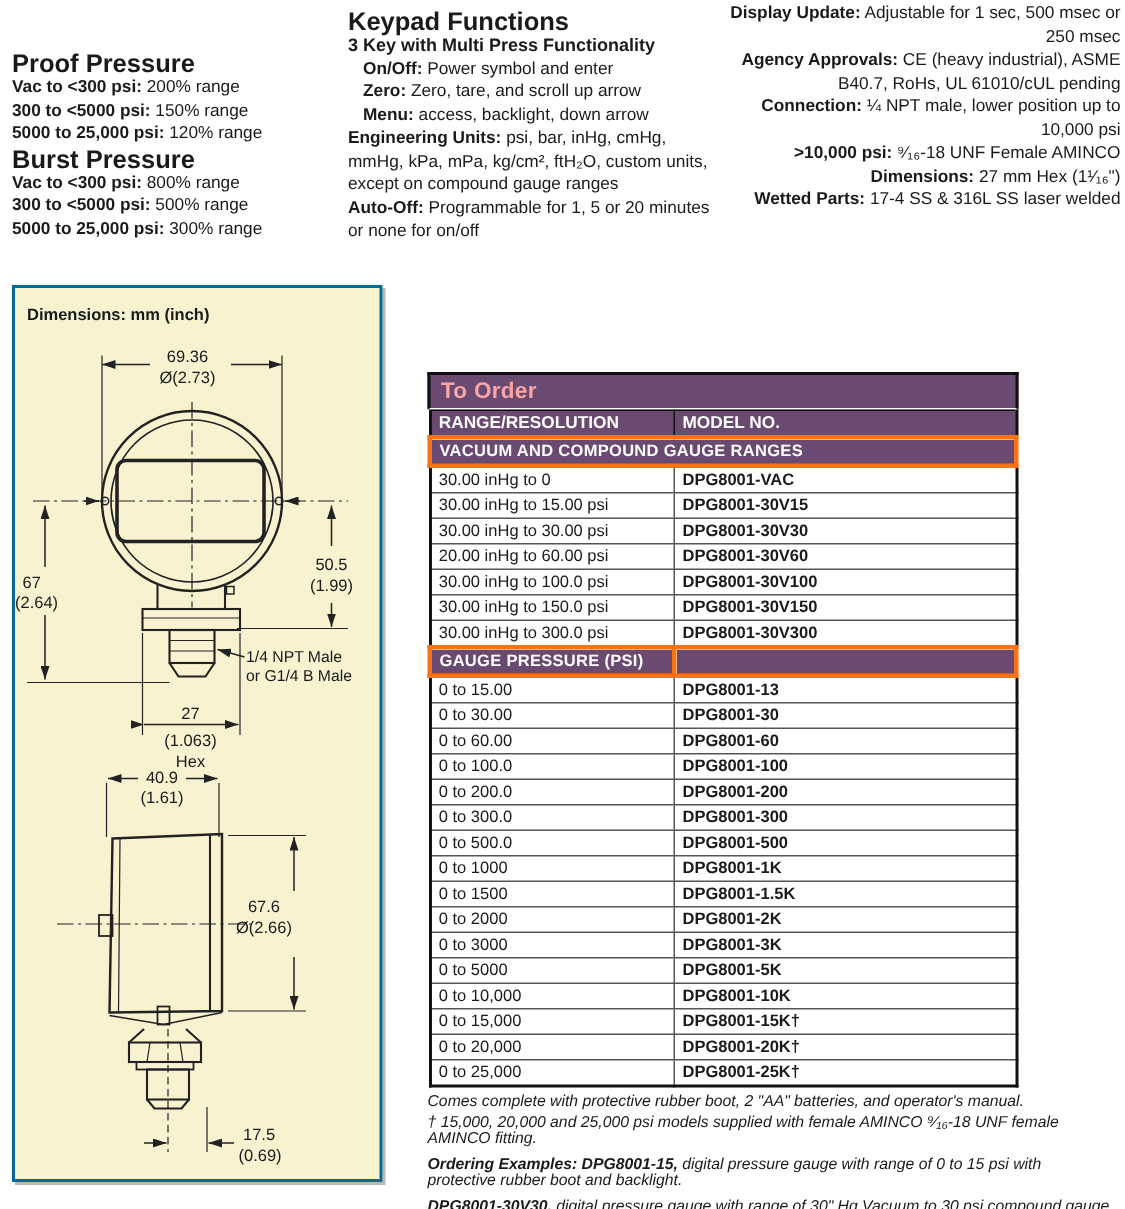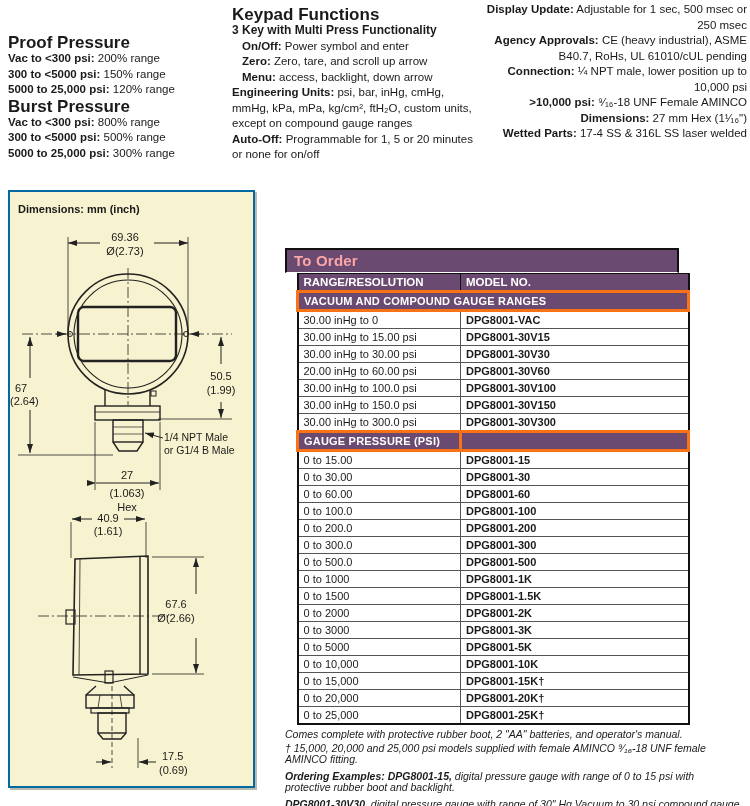--- a/index.html
+++ b/index.html
@@ -36,21 +36,21 @@
   .dtitle{font-size:11px;font-weight:bold;}
   
   .order{position:absolute;left:285px;top:248px;width:394px;}
   .order-title{
     background:var(--purple);color:#fca5a5;font-weight:bold;font-size:15px;
     padding:2px 7px 3px 7px;border:2px solid #111;border-bottom:1px solid #fff;
     letter-spacing:.2px;
   }
   .order table{
     border-collapse:collapse;table-layout:fixed;width:100%;
-    border:2px solid #111;border-top:none;margin-left:11px;
+    border:2px solid #111;border-top:none;
   }
   .order col.c1{width:163px;}
   .order th{
     background:var(--purple);color:#fff;text-align:left;font-size:11.5px;
     padding:2px 5px;border:1px solid #111;font-weight:bold;
   }
   .order td{
     font-size:11px;line-height:13px;padding:1.5px 5px;border:1px solid #555;
     background:#fff;overflow:hidden;white-space:nowrap;
   }
@@ -243,21 +243,21 @@
           <tr>
             <td class="range">30.00 inHg to 300.0 psi</td>
             <td class="model">DPG8001-30V300</td>
           </tr>
           <tr class="section">
             <td>GAUGE PRESSURE (PSI)</td>
             <td>&nbsp;</td>
           </tr>
           <tr>
             <td class="range">0 to 15.00</td>
-            <td class="model">DPG8001-15</td>
+            <td class="model">DPG8001-13</td>
           </tr>
           <tr>
             <td class="range">0 to 30.00</td>
             <td class="model">DPG8001-30</td>
           </tr>
           <tr>
             <td class="range">0 to 60.00</td>
             <td class="model">DPG8001-60</td>
           </tr>
           <tr>

